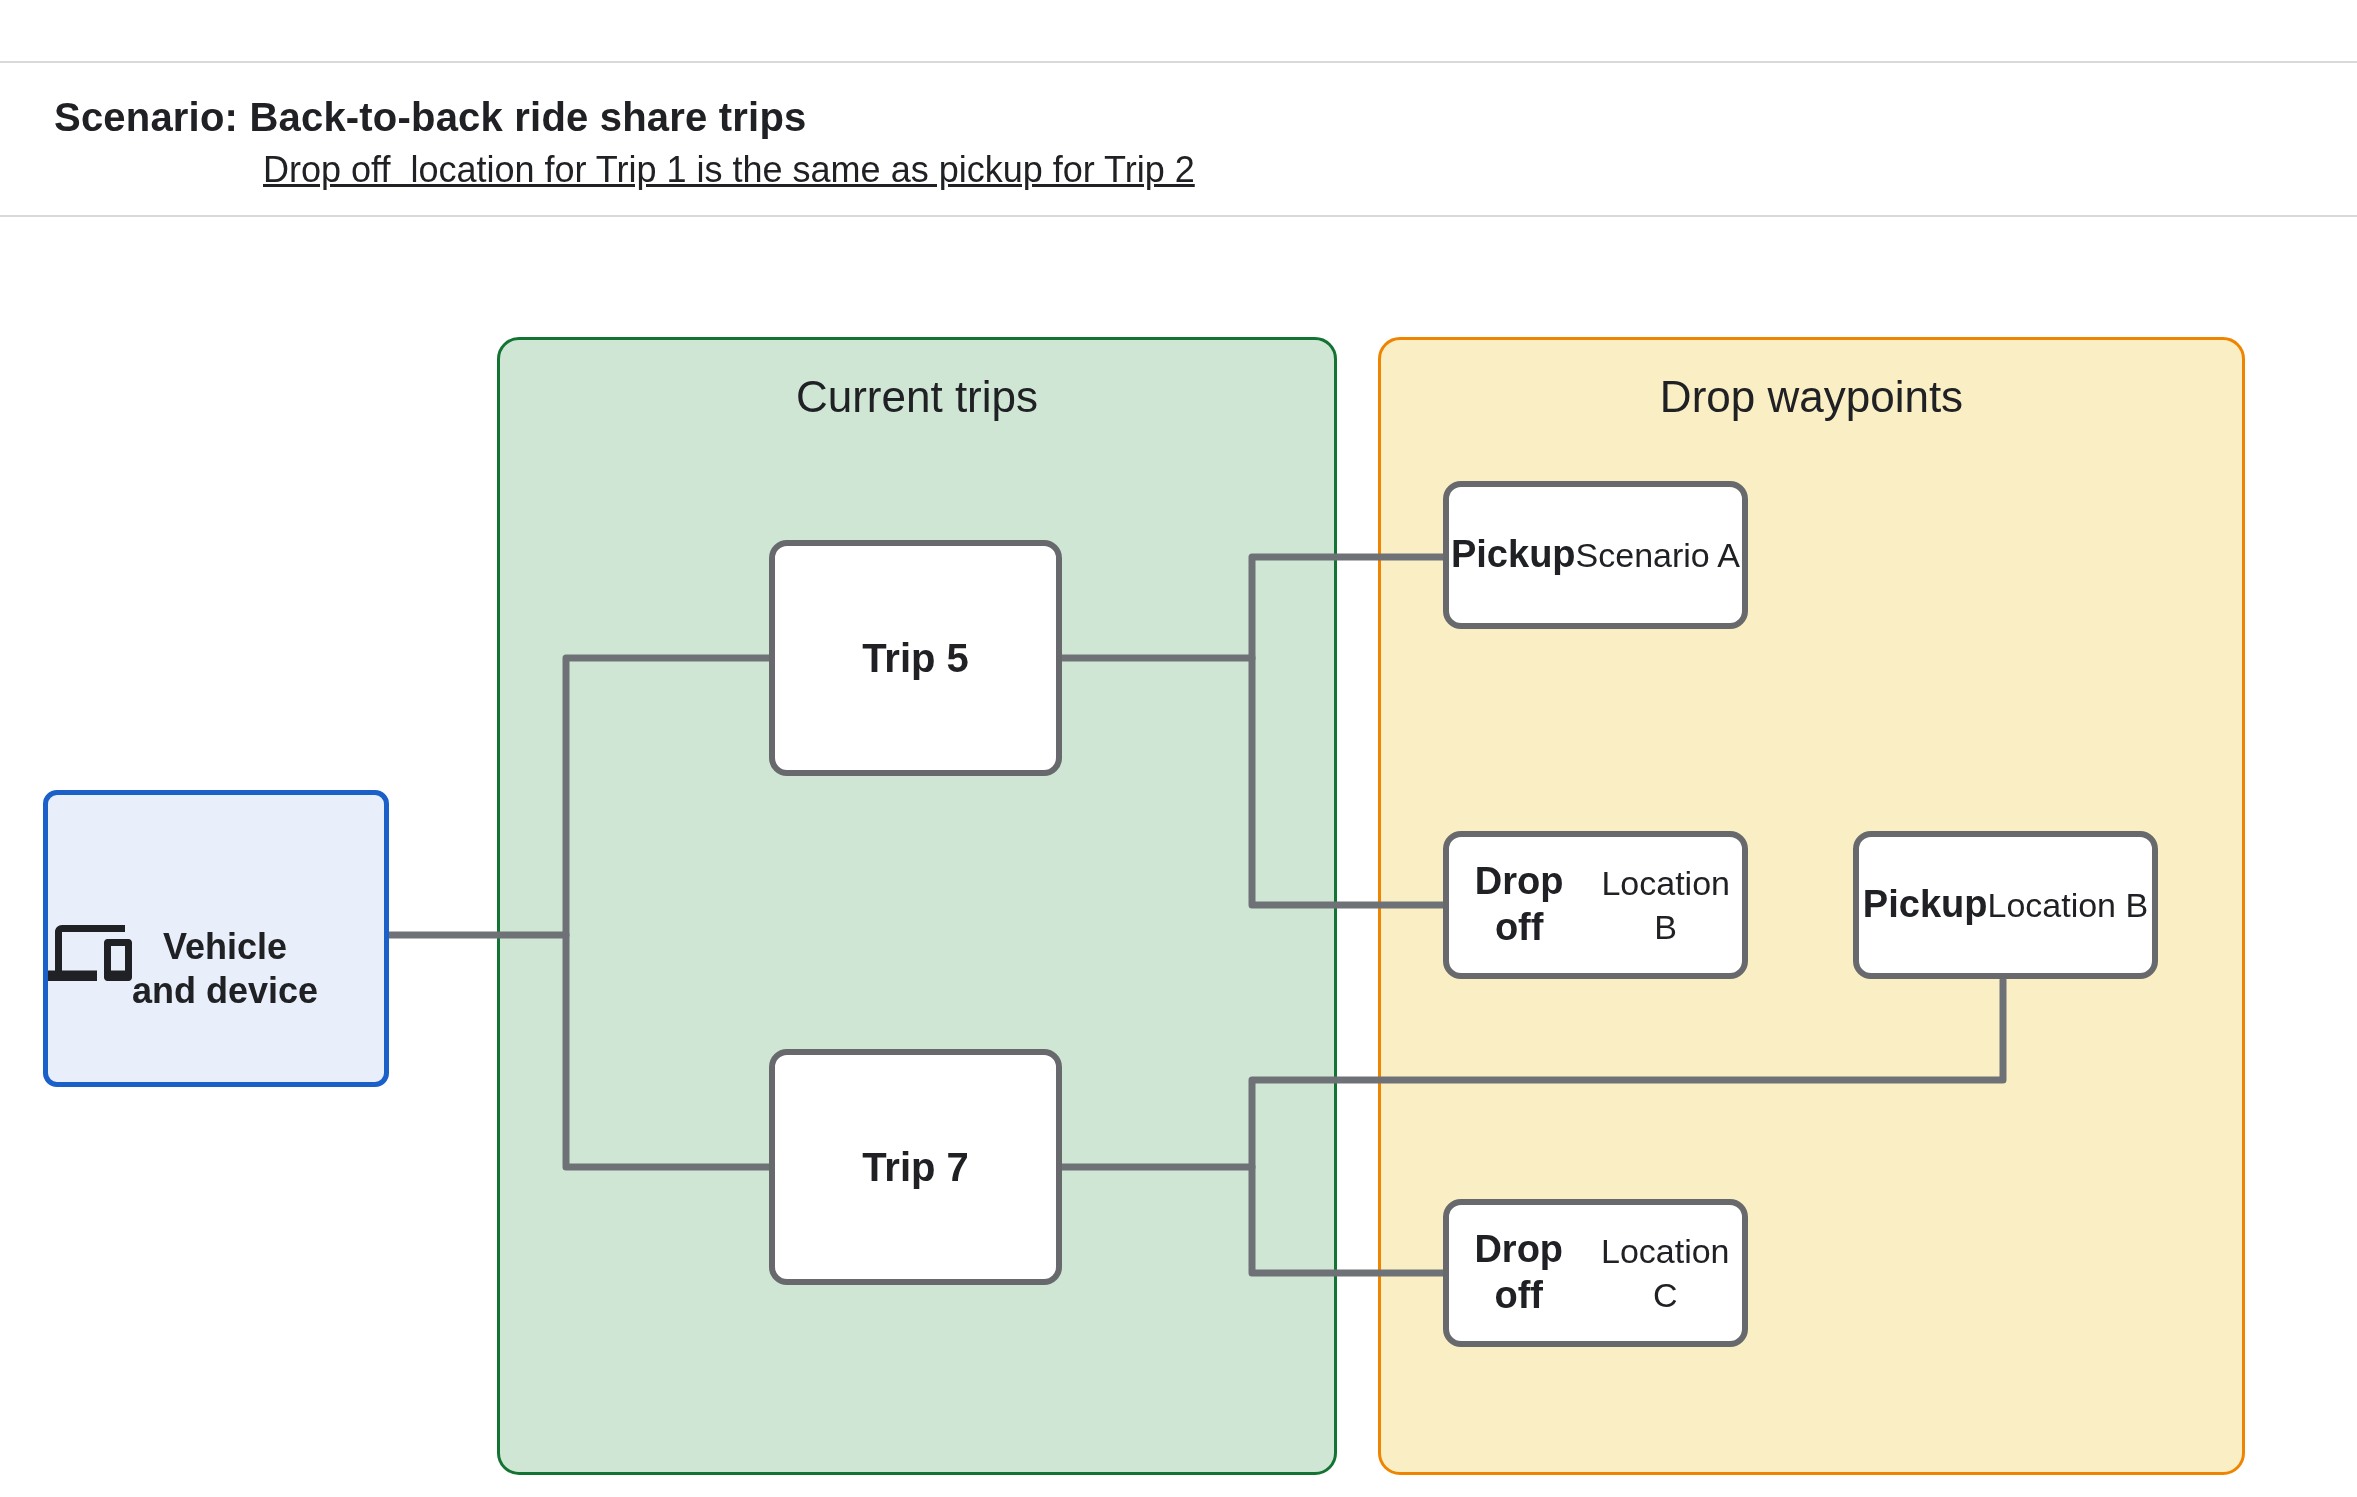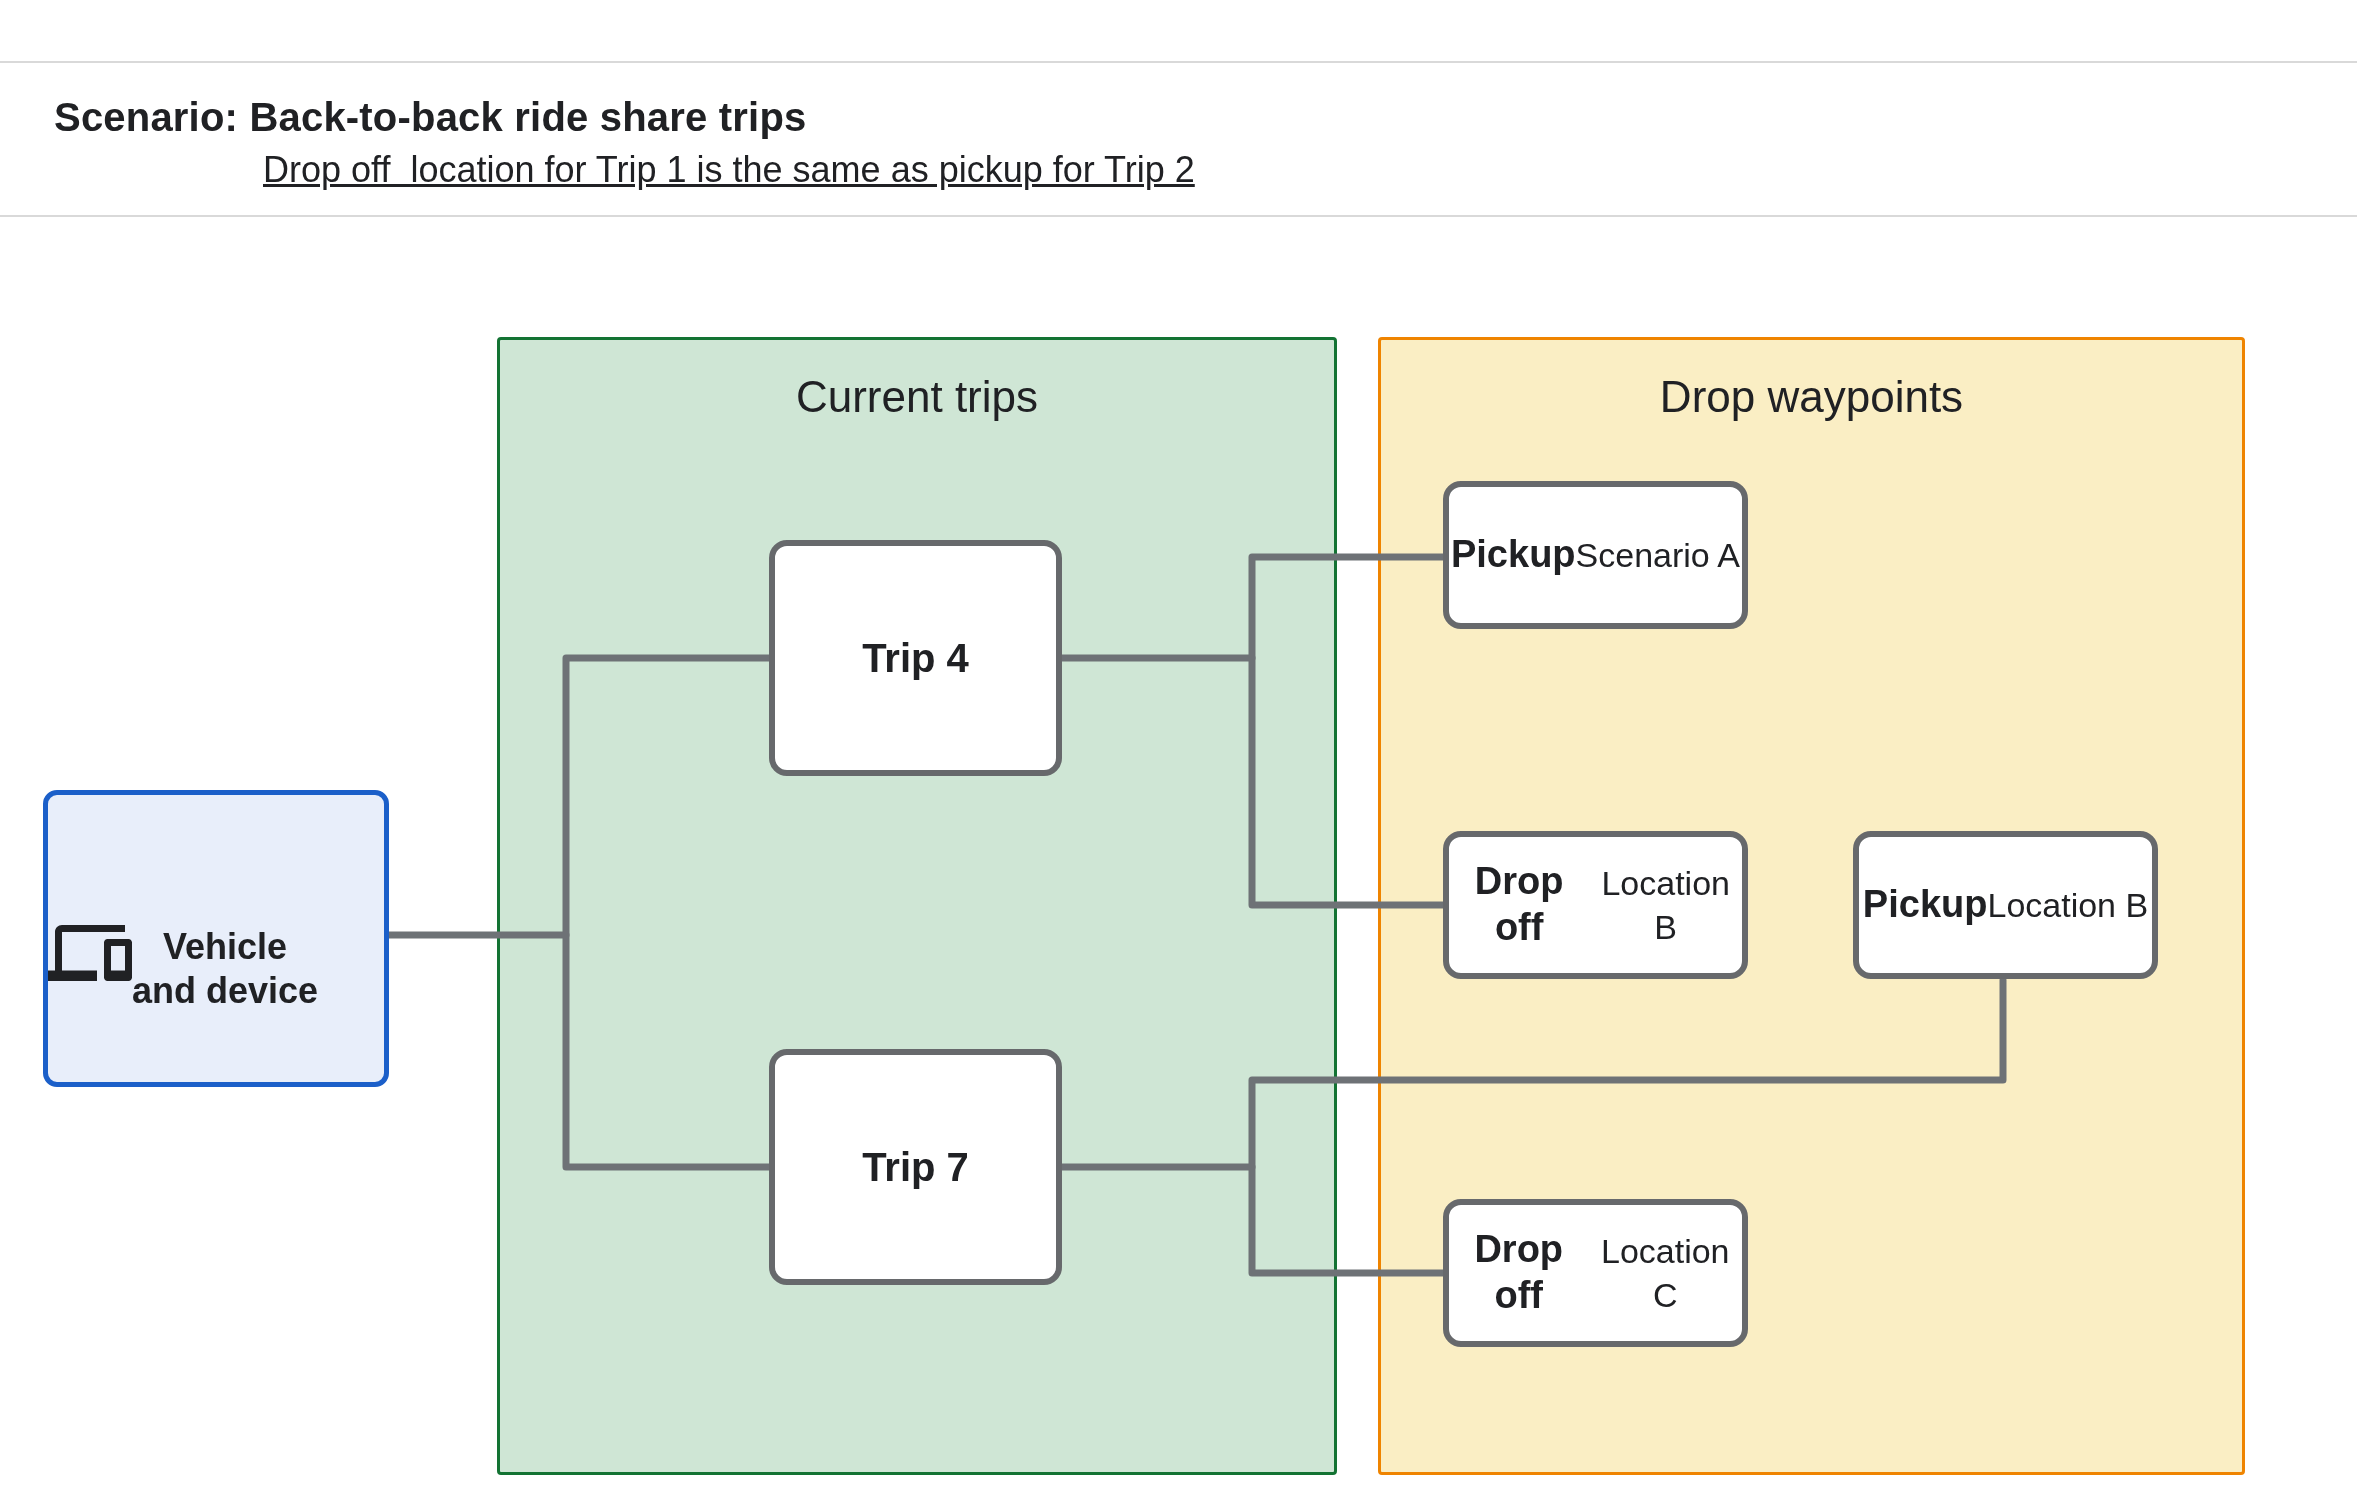--- a/index.html
+++ b/index.html
@@ -25,21 +25,21 @@
   .doc-title{
     position:absolute;left:54px;top:78px;font-size:40px;font-weight:bold;
     letter-spacing:0.2px;white-space:pre-wrap;
   }
   .doc-subtitle{
     position:absolute;left:263px;top:132px;font-size:36px;font-weight:normal;
     white-space:pre-wrap;
     text-decoration:underline;
   }
   .container-box{
-    position:absolute;border-radius:4px;box-sizing:border-box;
+    position:absolute;border-radius:22px;box-sizing:border-box;
   }
   .container-box.green{
     left:497px;top:320px;width:840px;height:1138px;
     background:var(--accent-green-fill);border:3px solid var(--accent-green-border);
   }
   .container-box.orange{
     left:1378px;top:320px;width:867px;height:1138px;
     background:var(--accent-orange-fill);border:3px solid var(--accent-orange-border);
   }
   .container-label{
@@ -104,21 +104,21 @@
     <svg class="vehicle-icon" viewBox="0 0 24 24" aria-hidden="true">
       <path d="M4 6h18V4H4c-1.1 0-2 .9-2 2v11H0v3h14v-3H4V6zm19 2h-6c-.55 0-1 .45-1 1v10c0 .55.45 1 1 1h6c.55 0 1-.45 1-1V9c0-.55-.45-1-1-1zm-1 9h-4v-7h4v7z"></path>
     </svg>
     <div class="vehicle-label">
       <div>Vehicle</div>
       <div>and device</div>
     </div>
   </div>
 
   <div class="node trip trip1">
-    <div class="trip-label">Trip 4</div>
+    <div class="trip-label">Trip 5</div>
   </div>
   <div class="node trip trip2">
     <div class="trip-label">Trip 7</div>
   </div>
 
   <div class="node waypoint wp-a">
     <div class="wp-title">Pickup</div>
     <div class="wp-subtitle">Scenario A</div>
   </div>
   <div class="node waypoint wp-b">

